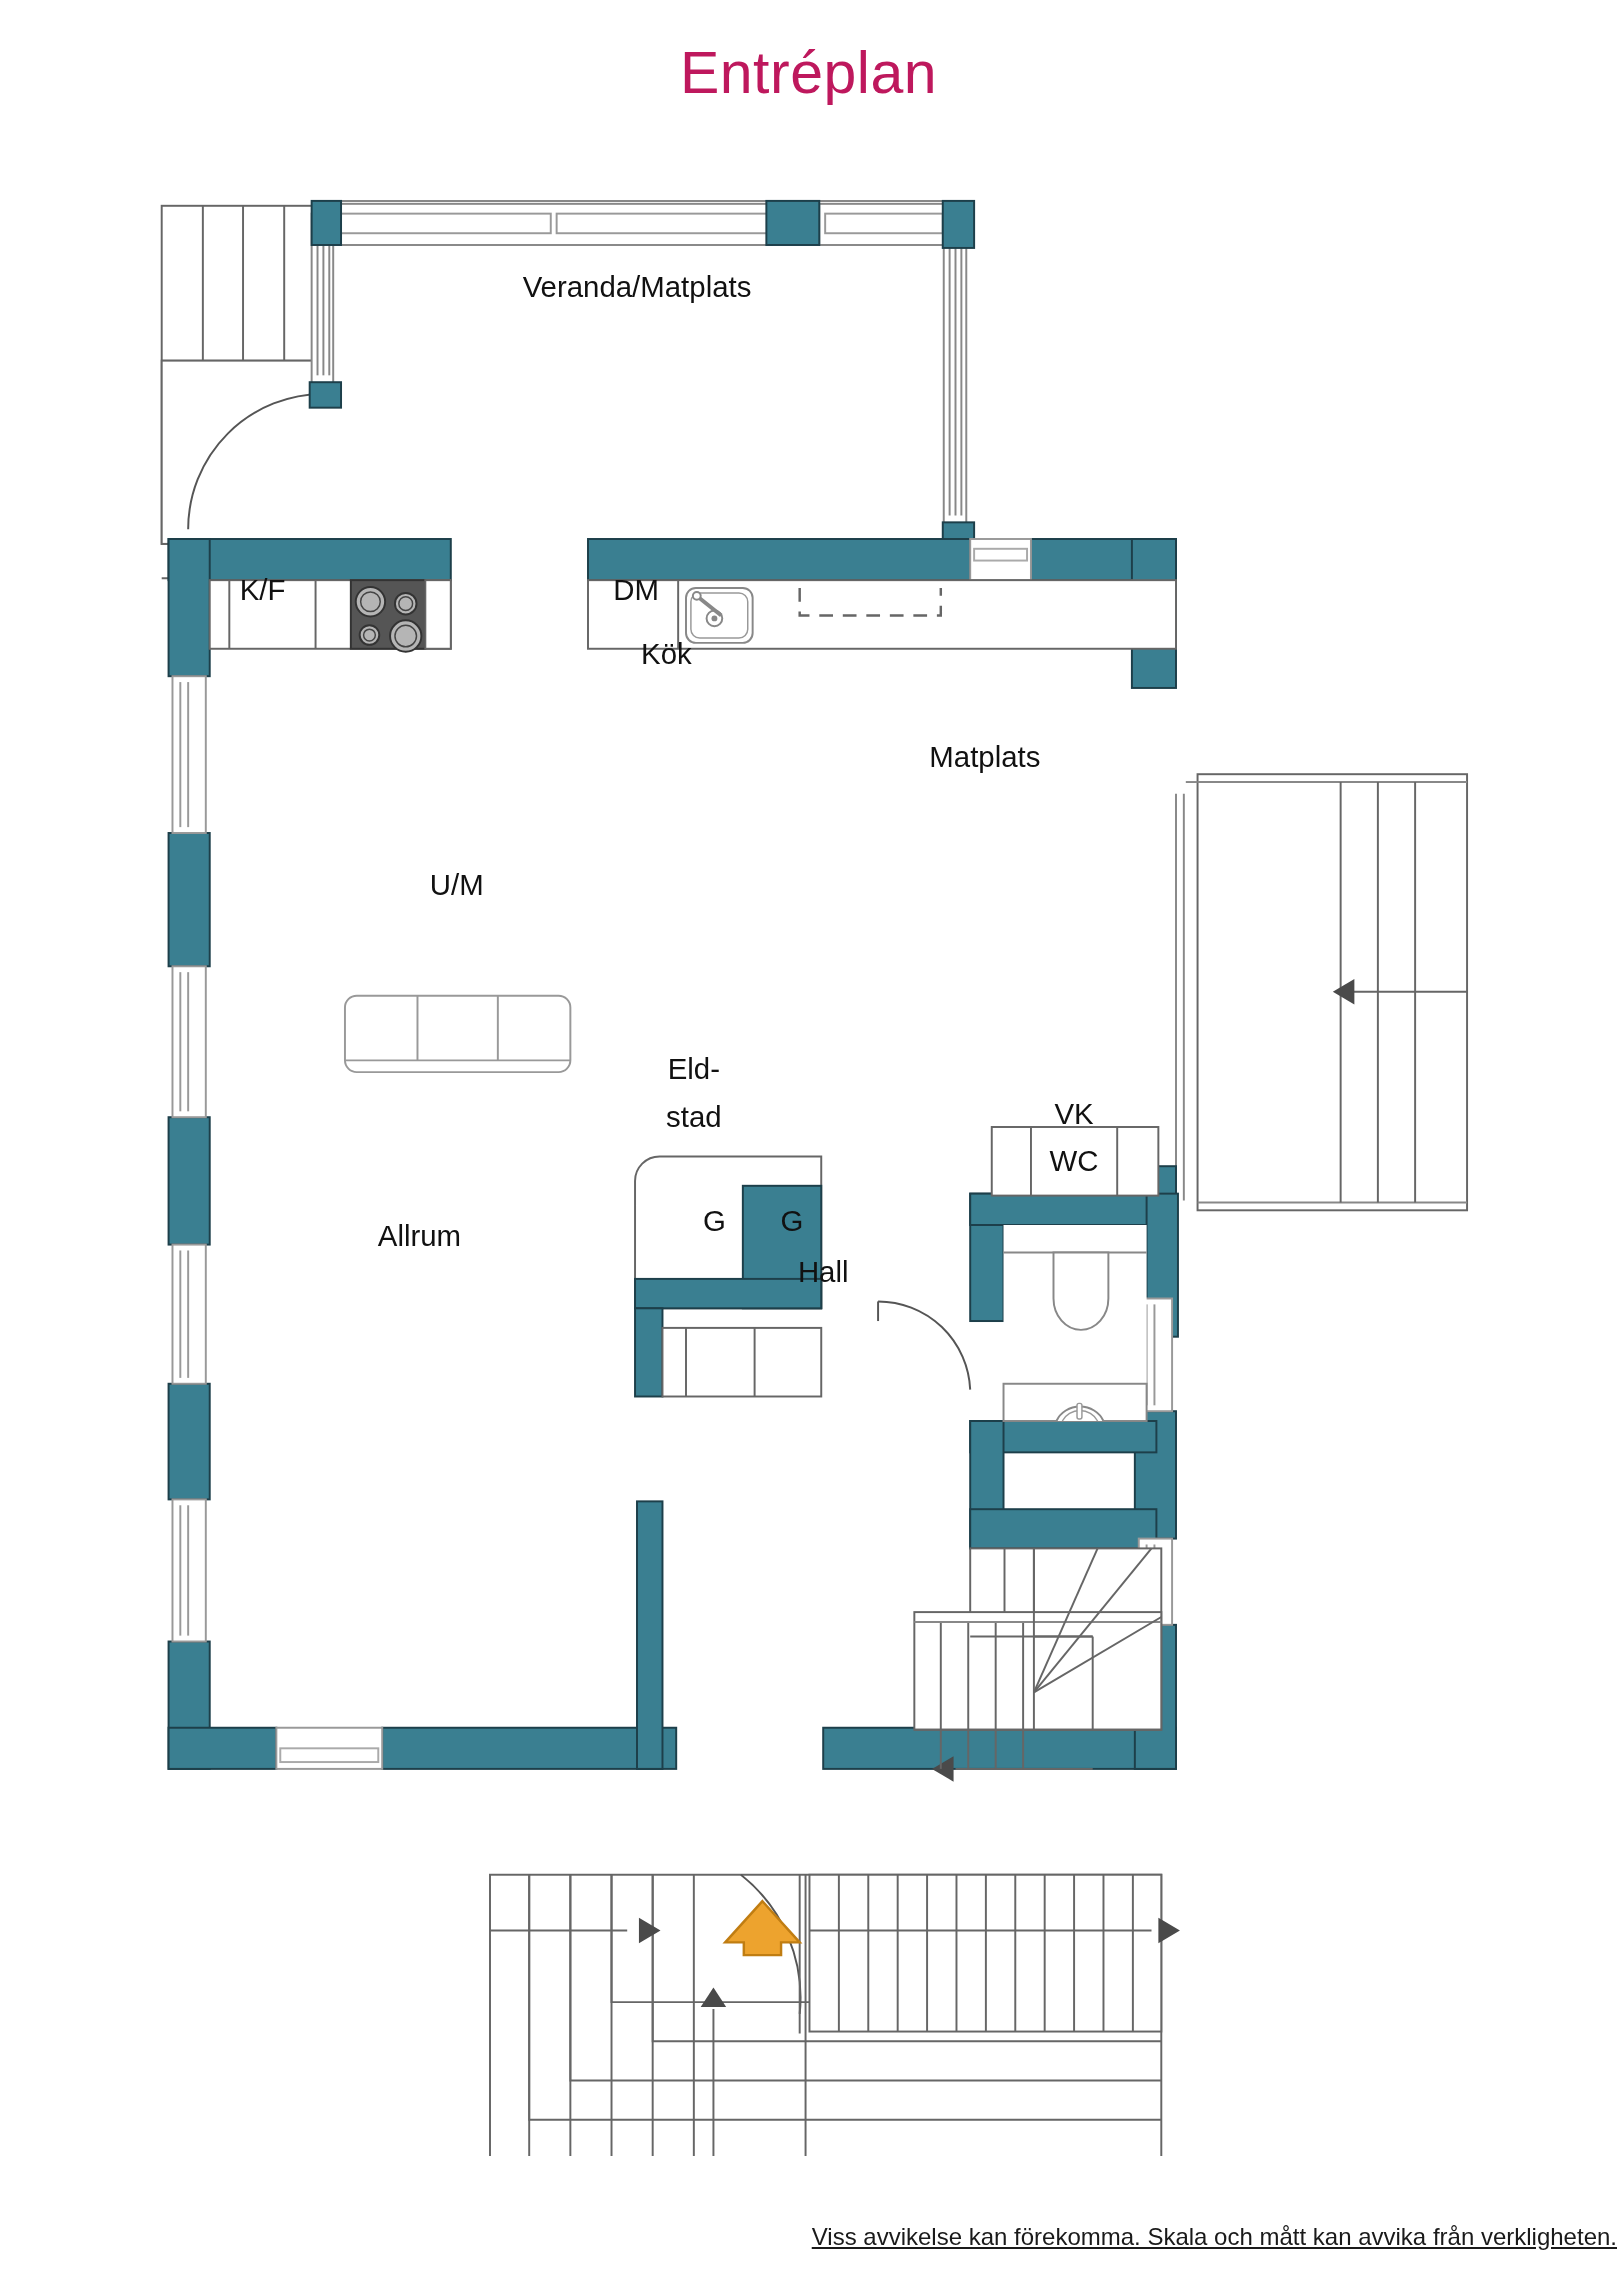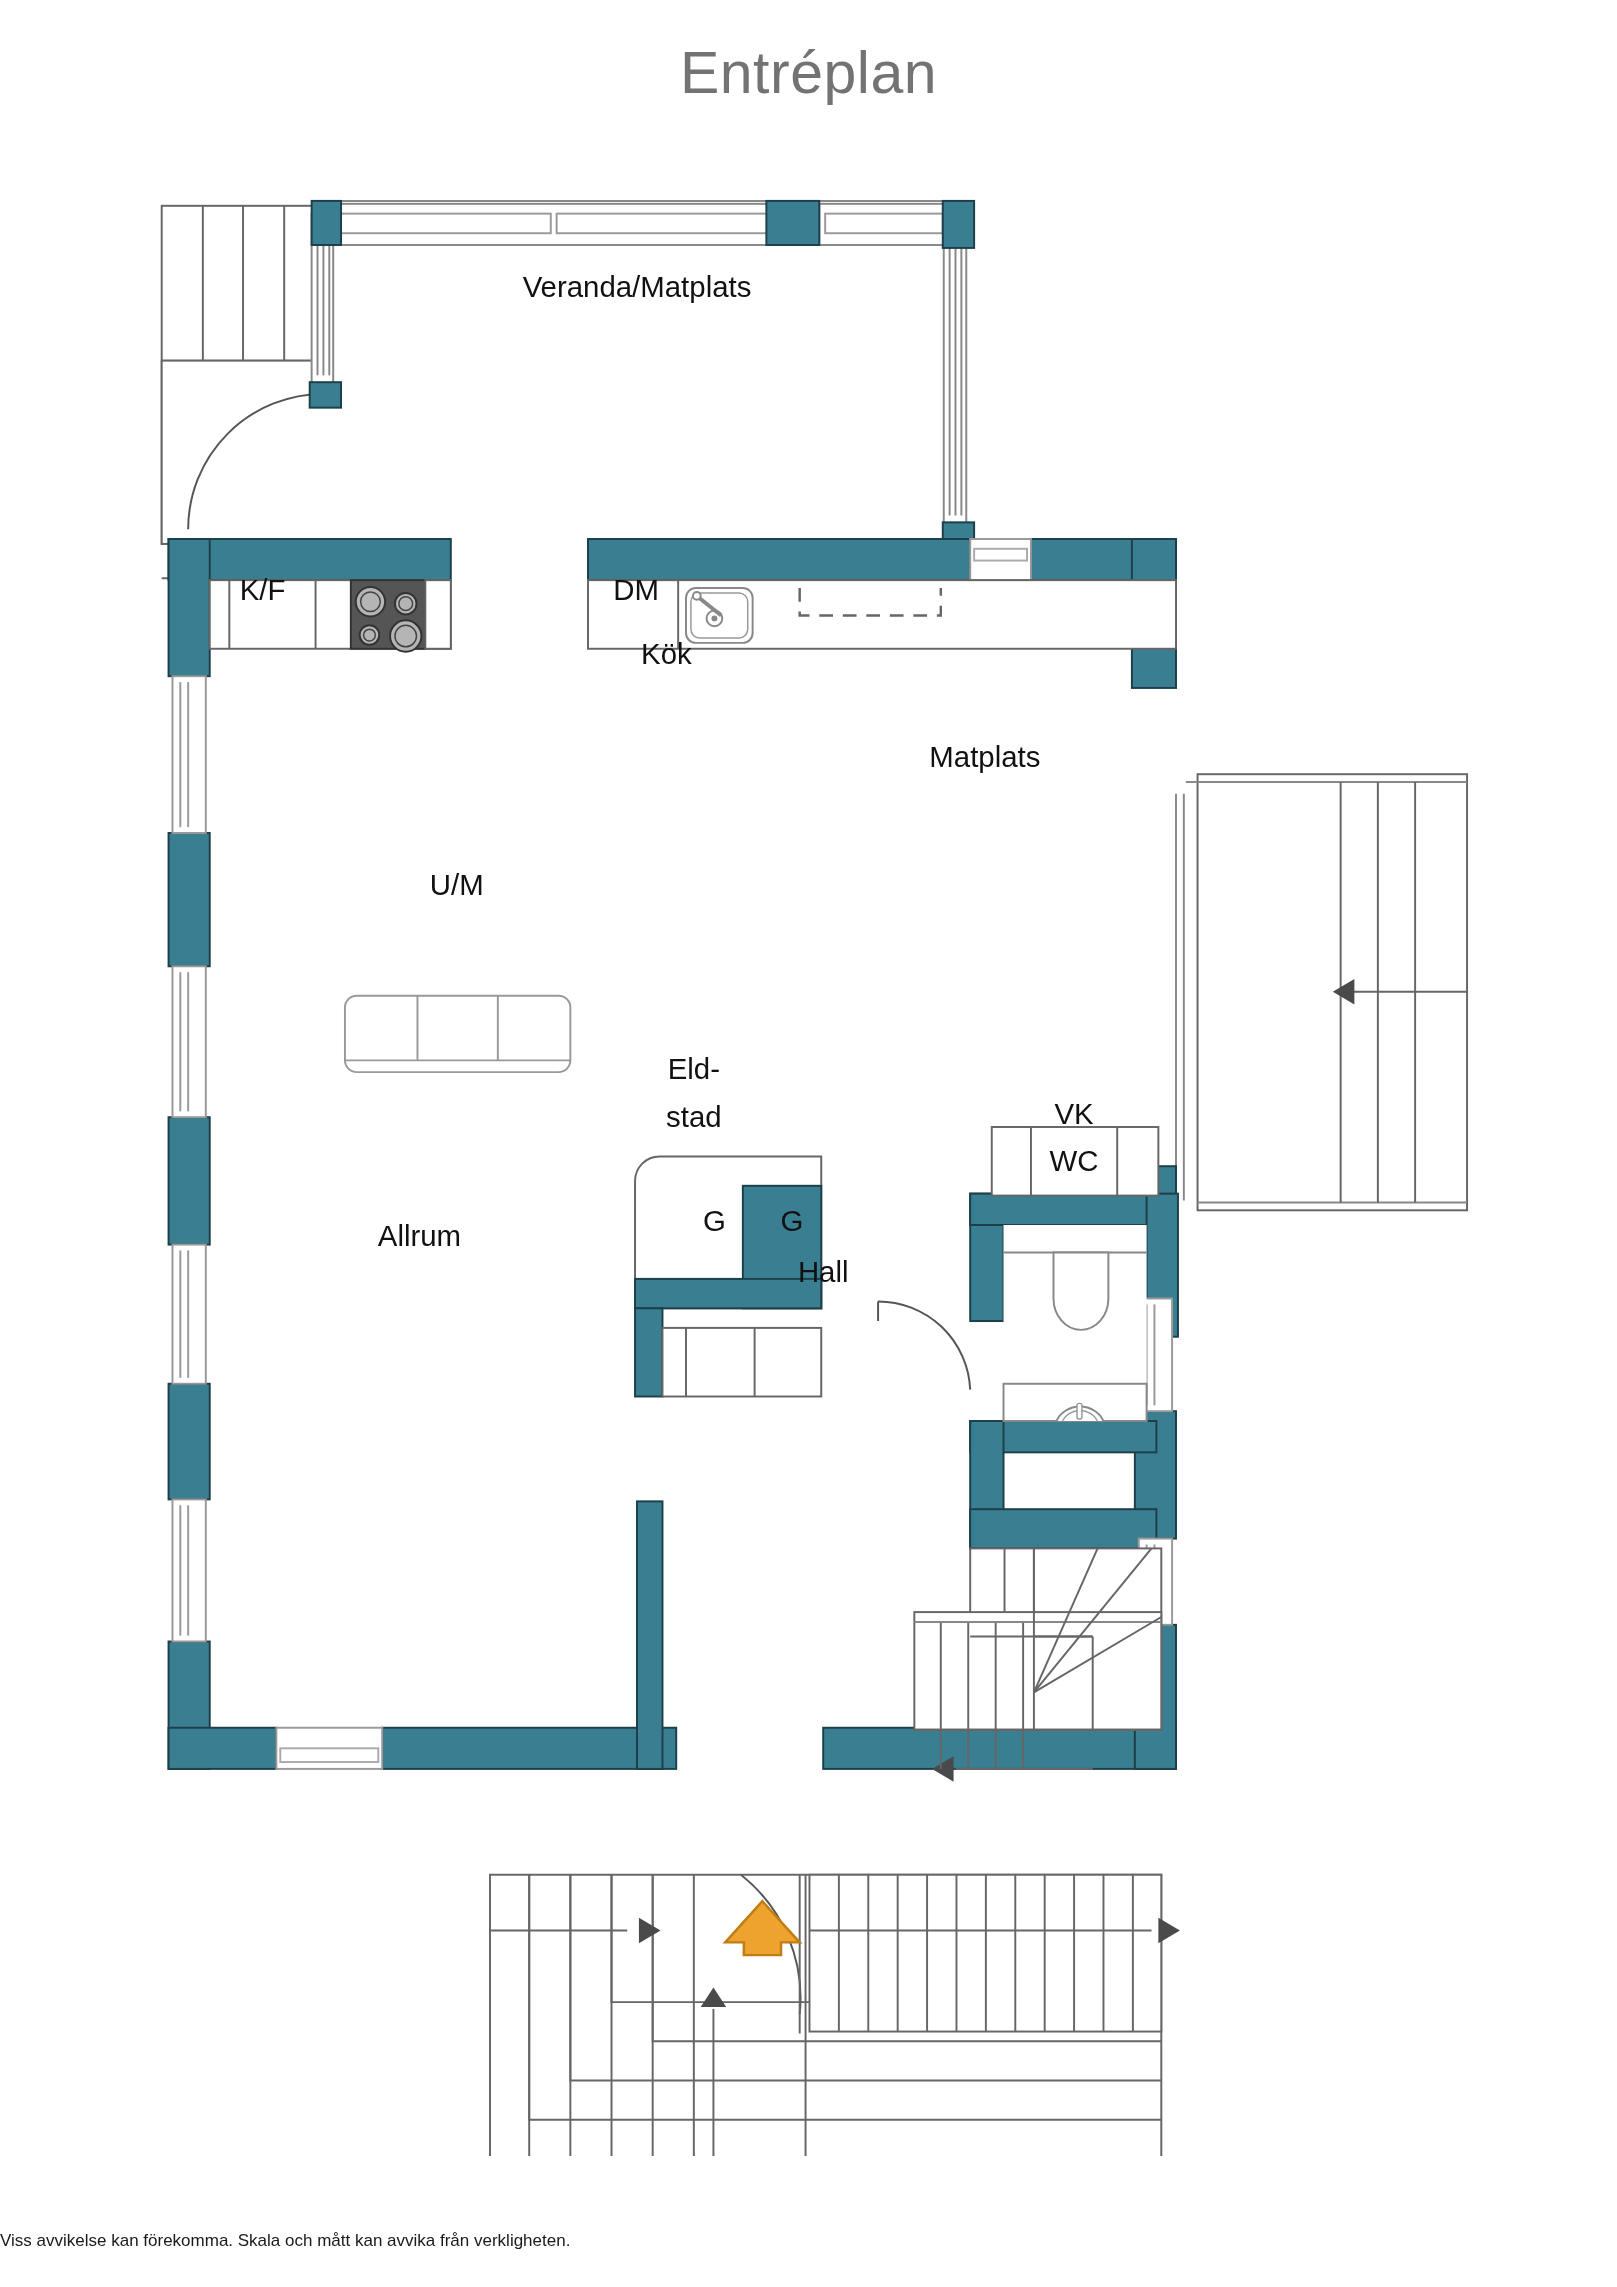--- a/index.html
+++ b/index.html
@@ -15,45 +15,46 @@
     overflow: hidden;
   }
   #page-title {
     position: absolute;
     top: 39px;
     left: 0;
     width: 1617px;
     text-align: center;
     font-size: 59px;
     font-weight: 400;
-    color: #737373;
+    color: #be185d;
     letter-spacing: 0.5px;
     font-family: "Liberation Sans", sans-serif;
   }
   #plan-wrap {
     position: absolute;
     top: 147px;
     left: 0;
     width: 1617px;
     height: 2009px;
   }
   #plan-svg {
     display: block;
     width: 1617px;
     height: 2009px;
   }
   #footer-note {
     position: absolute;
     bottom: 37px;
     left: 0;
     width: 1617px;
-    text-align: left;
-    font-size: 17px;
+    text-align: right;
+    font-size: 24px;
     color: #1a1a1a;
     font-family: "Liberation Sans", sans-serif;
+    text-decoration: underline;
   }
   .rm-label {
     font-family: "Liberation Sans", sans-serif;
     fill: #111111;
     font-size: 30px;
     text-anchor: middle;
     dominant-baseline: middle;
   }
   .app-label {
     font-family: "Liberation Sans", sans-serif;

